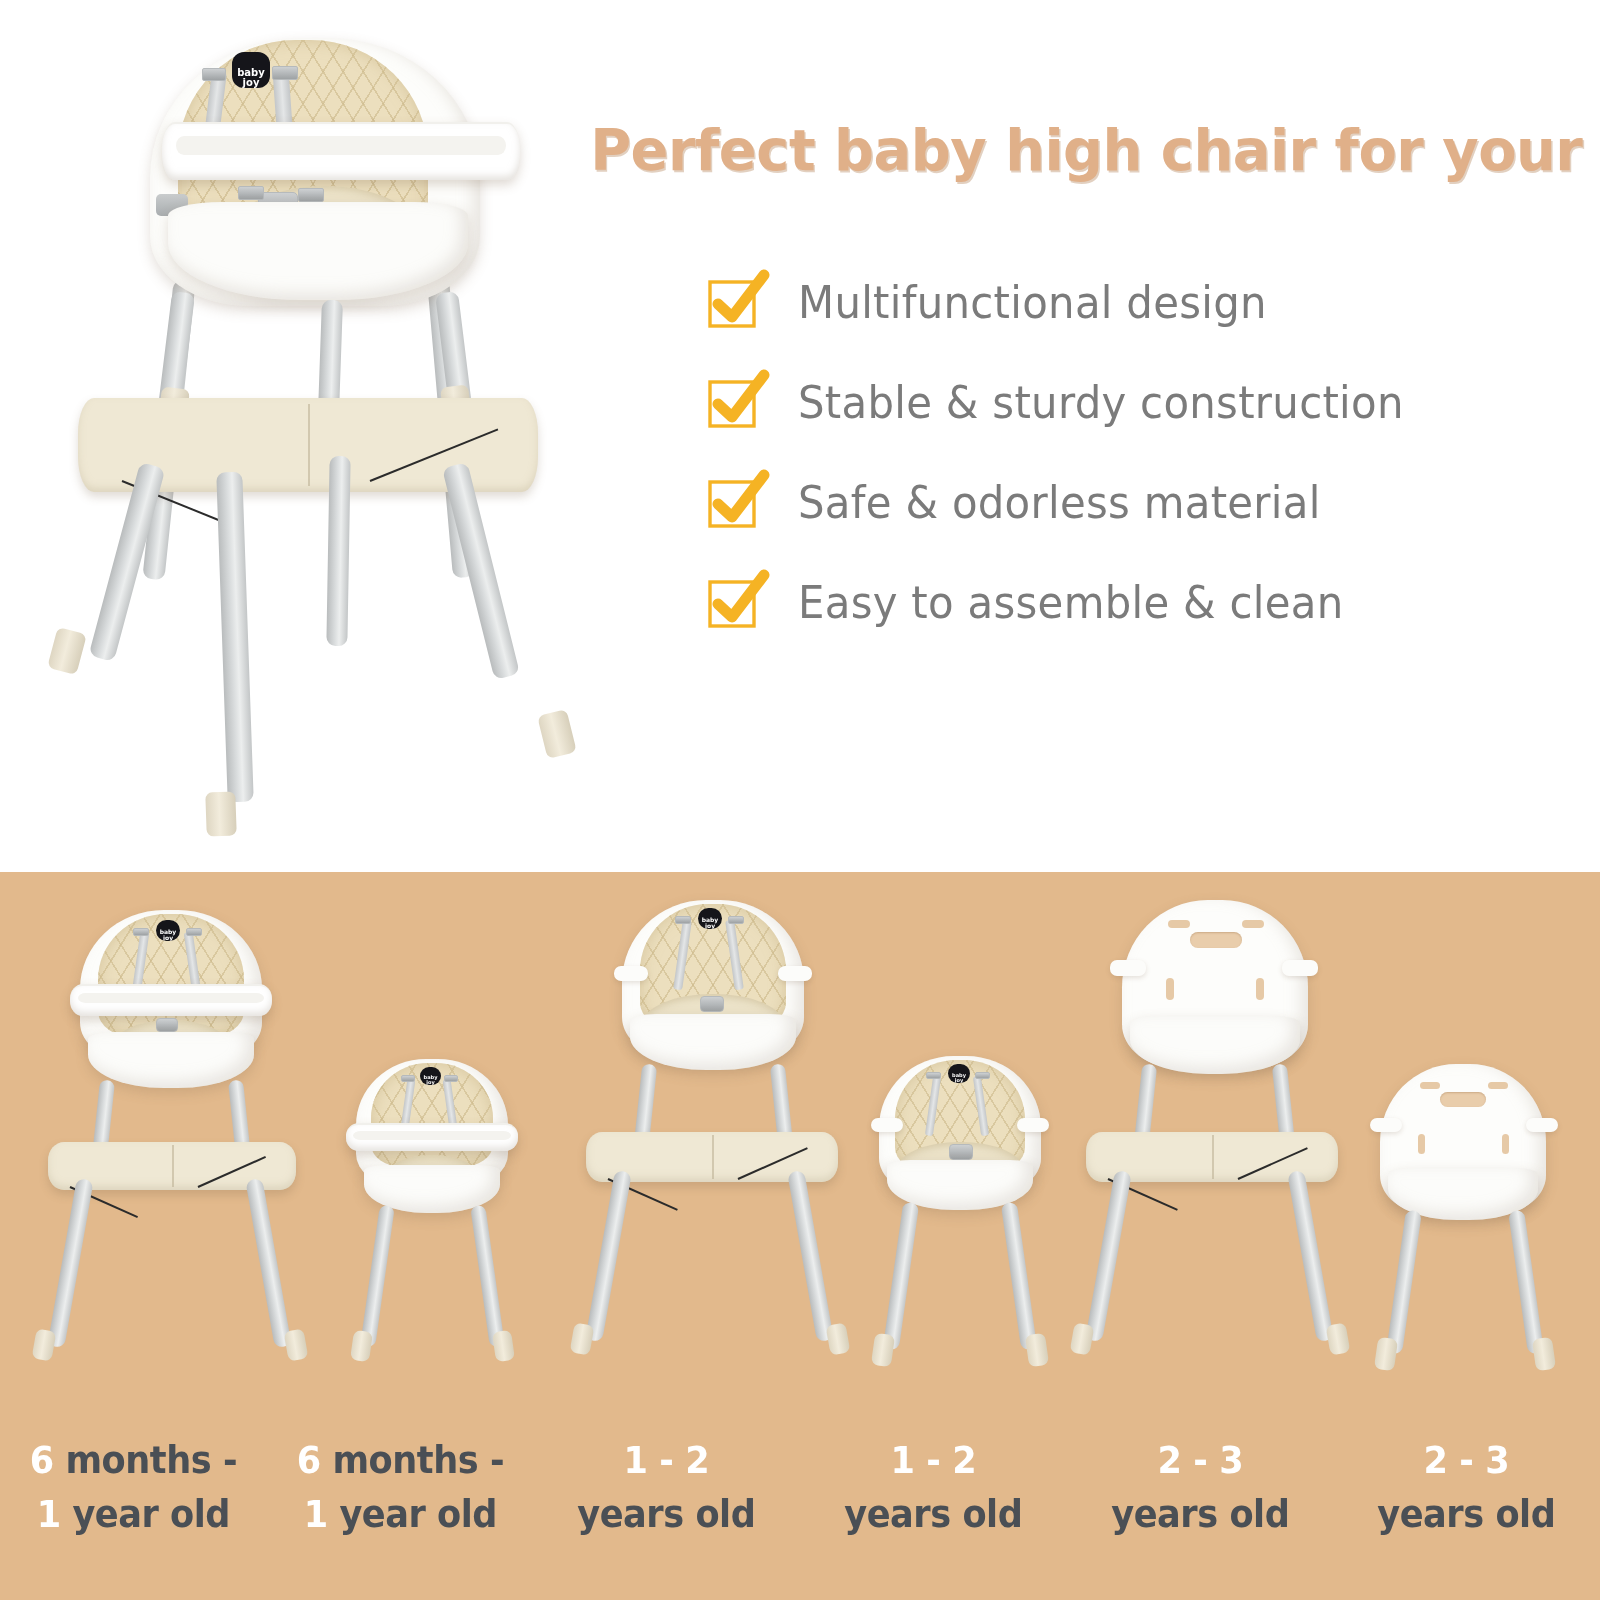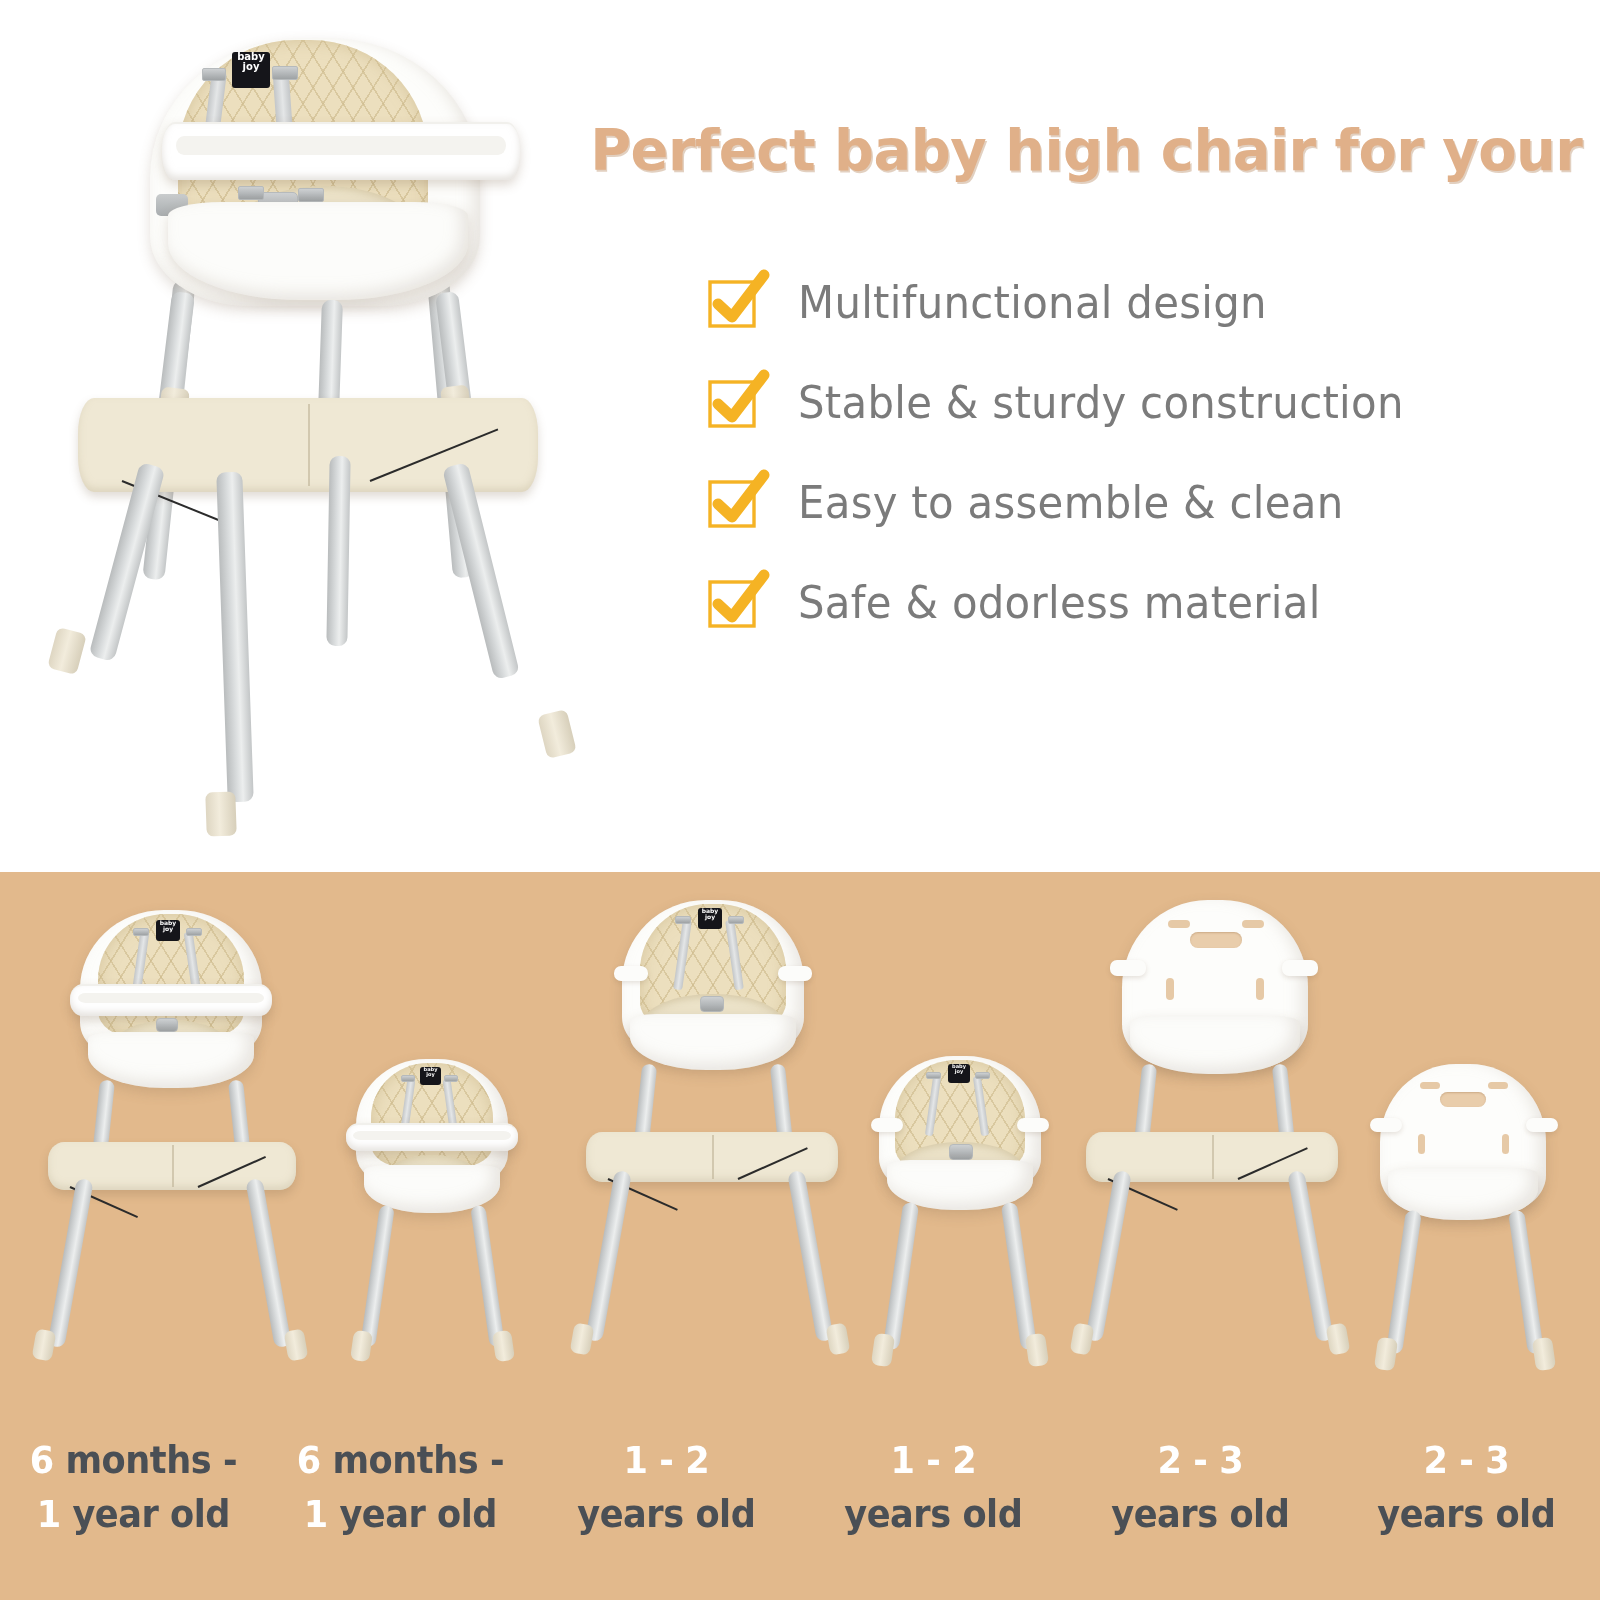--- a/index.html
+++ b/index.html
@@ -173,22 +173,22 @@
   }
   .cable {
     position: absolute;
     background: #2b2b2b;
     height: 2px;
     transform-origin: left center;
   }
   .logo-tag {
     position: absolute;
     background: #15151a;
-    border-radius: 3px;
-    display: flex; align-items: center; justify-content: flex-start;
+    border-radius: 12px;
+    display: flex; align-items: center; justify-content: flex-end;
     color: #ffffff;
     font-family: "DejaVu Sans", sans-serif;
     font-weight: bold;
     overflow: hidden;
     line-height: 1;
   }
   .strap {
     position: absolute;
     background: linear-gradient(90deg,#c3c6c8,#e4e6e7,#c3c6c8);
     border-radius: 3px;
@@ -300,31 +300,31 @@
       <span class="feature-label">Stable &amp; sturdy construction</span>
     </div>
 
     <div class="feature-row">
       <span class="checkbox-icon">
         <svg width="62" height="62" viewBox="0 0 62 62">
           <rect x="4" y="11" width="44" height="44" fill="none" stroke="#f5b324" stroke-width="3.4"></rect>
           <path d="M12 33 L26 46 L58 4" fill="none" stroke="#f5b324" stroke-width="11" stroke-linecap="round" stroke-linejoin="round"></path>
         </svg>
       </span>
-      <span class="feature-label">Easy to assemble &amp; clean</span>
+      <span class="feature-label">Safe &amp; odorless material</span>
     </div>
 
     <div class="feature-row">
       <span class="checkbox-icon">
         <svg width="62" height="62" viewBox="0 0 62 62">
           <rect x="4" y="11" width="44" height="44" fill="none" stroke="#f5b324" stroke-width="3.4"></rect>
           <path d="M12 33 L26 46 L58 4" fill="none" stroke="#f5b324" stroke-width="11" stroke-linecap="round" stroke-linejoin="round"></path>
         </svg>
       </span>
-      <span class="feature-label">Safe &amp; odorless material</span>
+      <span class="feature-label">Easy to assemble &amp; clean</span>
     </div>
 
   </div>
 </div>
 
 <div id="bottom-panel">
 
   <div id="chair-row">
 
     <div class="chair" style="left:40px; top:18px; width:260px; height:520px;">

